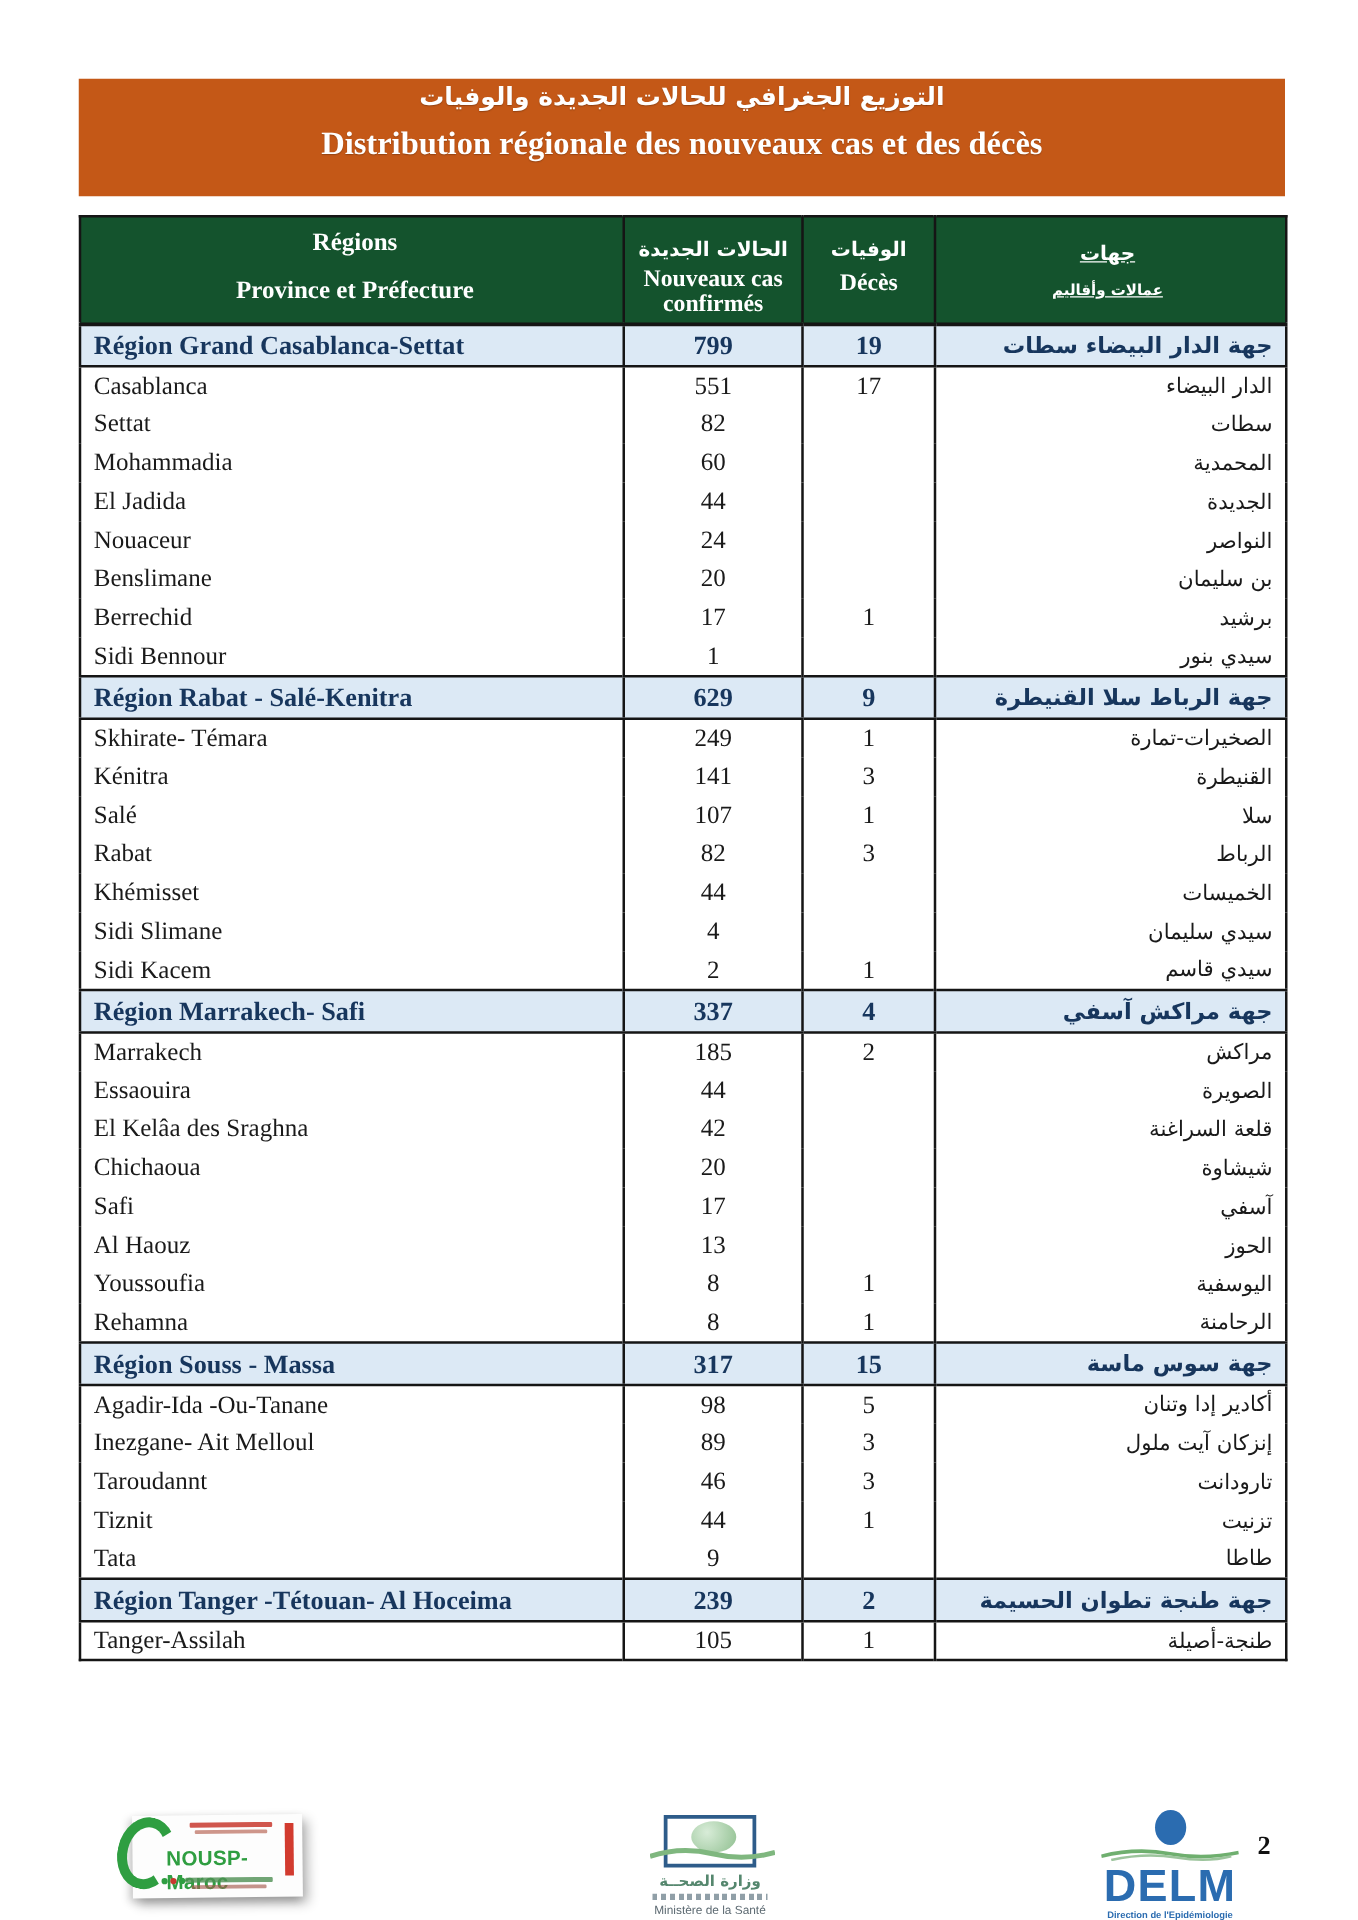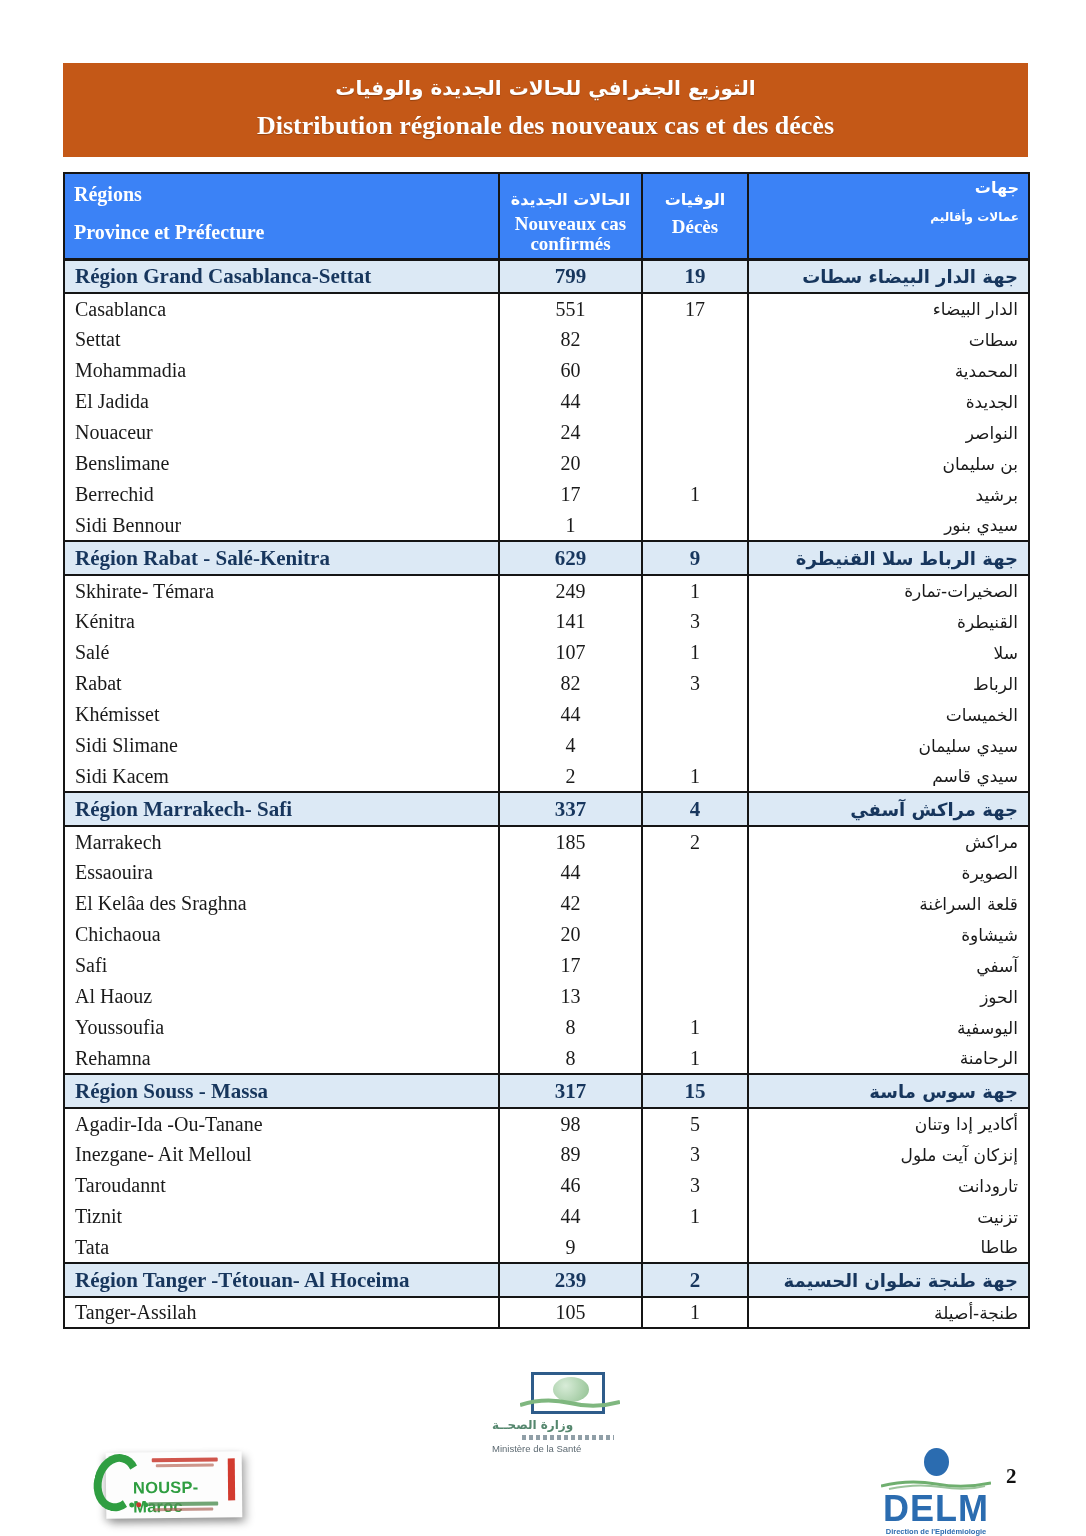--- a/index.html
+++ b/index.html
@@ -15,21 +15,21 @@
   .ar { font-family:"DejaVu Sans", sans-serif; direction:rtl; }
 
   
   .banner {
     position:absolute; left:63px; top:63px;
     width:965px; height:94px;
     background:#C45817;
     text-align:center;
   }
   .banner-ar {
-    padding-top:13px;
+    padding-top:2px;
     color:#ffffff; font-weight:bold; font-size:20px;
     text-shadow:0 1px 1px rgba(0,0,0,.25);
   }
   .banner-fr {
     margin-top:11px;
     color:#ffffff; font-weight:bold; font-size:26px;
     text-shadow:0 1px 1px rgba(0,0,0,.25);
   }
 
   
@@ -37,28 +37,29 @@
     position:absolute; left:63px; top:172px;
     width:965px;
     border-collapse:collapse;
     border:2px solid #151515;
     table-layout:fixed;
   }
   .covid-table th, .covid-table td { border-left:2px solid #151515; }
   .covid-table th:first-child, .covid-table td:first-child { border-left:none; }
 
   .covid-table thead th {
-    background:#3b82f6; color:#ffffff;
+    background:#14532d; color:#ffffff;
     border-bottom:3px solid #151515;
     height:80px; vertical-align:top;
     font-weight:bold;
+    text-align:center;
   }
   th.h-name { text-align:left; padding:9px 4px 6px 9px; }
   th.h-num  { text-align:center; padding:16px 2px 4px; }
-  th.h-ar   { text-align:right; padding:4px 9px 6px 4px; }
+  th.h-ar   { text-align:right; padding:19px 9px 6px 4px;text-decoration:underline; }
   .h-name .l1 { font-size:20px; margin-bottom:15px; }
   .h-name .l2 { font-size:20px; }
   .h-num  .l1 { font-size:16px; margin-bottom:5px; }
   .h-num  .l2 { font-size:19px; line-height:1.05; }
   .h-num  .l2.single { margin-top:8px; }
   .h-ar   .l1 { font-size:16px; margin-bottom:13px; }
   .h-ar   .l2 { font-size:12px; }
 
   .covid-table tbody td { background:#ffffff; }
   td.c-name { text-align:left;  padding-left:10px;  font-size:20px; }
@@ -103,21 +104,21 @@
     letter-spacing:.2px;
   }
   .nousp-redbar { position:absolute; right:7px; top:7px; width:7px; height:42px; background:#D23B2F; }
   .mb-bot1 { left:42px; top:50px; width:70px; height:4px; background:#4e8f53; opacity:.8; }
   .mb-bot2 { left:47px; top:56px; width:60px; height:3px; background:#a65a4e; opacity:.65; }
   .nousp-dot { position:absolute; width:5px; height:5px; border-radius:50%; top:50px; }
   .nd1 { left:23px; background:#2F9E41; }
   .nd2 { left:30px; background:#C8382E; }
   .nd3 { left:37px; background:#2F9E41; }
 
-  .ministry-logo { position:absolute; left:492px; top:1372px; width:152px; text-align:left; }
+  .ministry-logo { position:absolute; left:492px; top:1452px; width:152px; text-align:center; }
   .ministry-square {
     position:relative; width:74px; height:42px; margin:0 auto;
     border:3px solid #2E5C8A; background:#ffffff;
   }
   .ministry-crescent {
     position:absolute; left:19px; top:2px;
     width:36px; height:25px; border-radius:50%;
     background:radial-gradient(circle at 35% 35%, #d8ecd8, #8FBF8F);
   }
   .ministry-wave { position:absolute; left:-14px; top:20px; }

